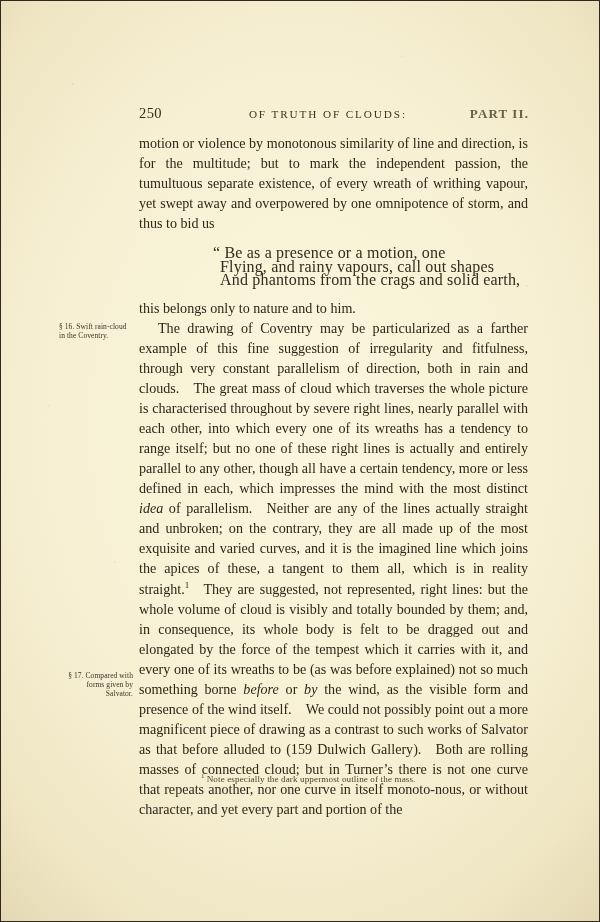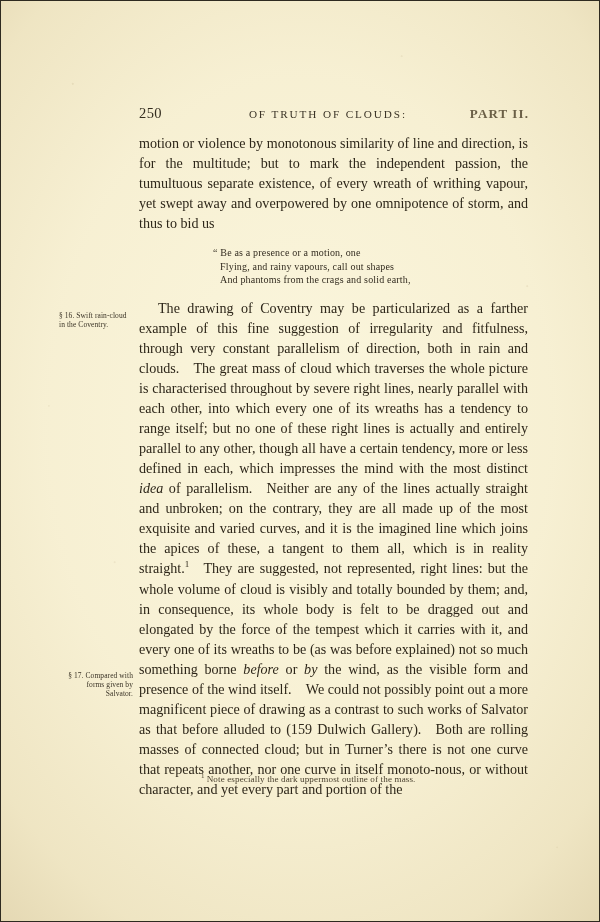--- a/index.html
+++ b/index.html
@@ -110,39 +110,39 @@
   sup.fn {
     font-size: 9px;
     vertical-align: super;
     line-height: 0;
   }
 
   
   .quote {
     margin: 13px 0 11px 0;
     padding-left: 81px;
-    font-size: 10px;
+    font-size: 16px;
     line-height: 13.55px;
     color: #332c20;
     letter-spacing: 0.18px;
   }
   .quote .vline { white-space: pre; }
   .quote .vline.first { margin-left: -7px; }
 
   
   .sidenote {
     position: absolute;
     left: 58px;
     width: 74px;
     font-size: 7.5px;
     line-height: 9.1px;
     color: #3a3326;
     letter-spacing: 0.08px;
   }
-  #sidenote-16 { top: 310px; }
+  #sidenote-16 { top: 321px; }
   #sidenote-17 { top: 670px; text-align: right; }
   .footnote {
     position: absolute;
     left: 168px;
     top: 772px;
     width: 330px;
     font-size: 9.1px;
     line-height: 12px;
     color: #4a412f;
     letter-spacing: 0.12px;
@@ -177,20 +177,21 @@
     <div class="column">
 
       <p class="body">motion or violence by monotonous similarity of line and direction, is for the multitude; but to mark the independent passion, the tumultuous separate existence, of every wreath of writhing vapour, yet swept away and overpowered by one omnipotence of storm, and thus to bid us</p>
 
       <div class="quote">
         <div class="vline first">“ Be as a presence or a motion, one</div>
         <div class="vline">Flying, and rainy vapours, call out shapes</div>
         <div class="vline">And phantoms from the crags and solid earth,</div>
       </div>
 
+      <p class="body">this belongs only to nature and to him.</p>
 
       <p class="body indent"><span>The drawing of Coventry may be particularized as a farther example of this fine suggestion of irregularity and fitfulness, through very constant parallelism of direction, both in rain and clouds. The great mass of cloud which traverses the whole picture is characterised throughout by severe right lines, nearly parallel with each other, into which every one of its wreaths has a tendency to range itself; but no one of these right lines is actually and entirely parallel to any other, though all have a certain tendency, more or less defined in each, which impresses the mind with the most distinct </span><span class="it">idea</span><span> of parallelism. Neither are any of the lines actually straight and unbroken; on the contrary, they are all made up of the most exquisite and varied curves, and it is the imagined line which joins the apices of these, a tangent to them all, which is in reality straight.</span><sup class="fn">1</sup><span> They are suggested, not represented, right lines: but the whole volume of cloud is visibly and totally bounded by them; and, in consequence, its whole body is felt to be dragged out and elongated by the force of the tempest which it carries with it, and every one of its wreaths to be (as was before explained) not so much something borne </span><span class="it">before</span><span> or </span><span class="it">by</span><span> the wind, as the visible form and presence of the wind itself. We could not possibly point out a more magnificent piece of drawing as a contrast to such works of Salvator as that before alluded to (159 Dulwich Gallery). Both are rolling masses of connected cloud; but in Turner’s there is not one curve that repeats another, nor one curve in itself monoto-nous, or without character, and yet every part and portion of the</span></p>
 
     </div>
 
     <div class="footnote">
       <sup>1</sup><span>Note especially the dark uppermost outline of the mass.</span>
     </div>
 
   </div>

